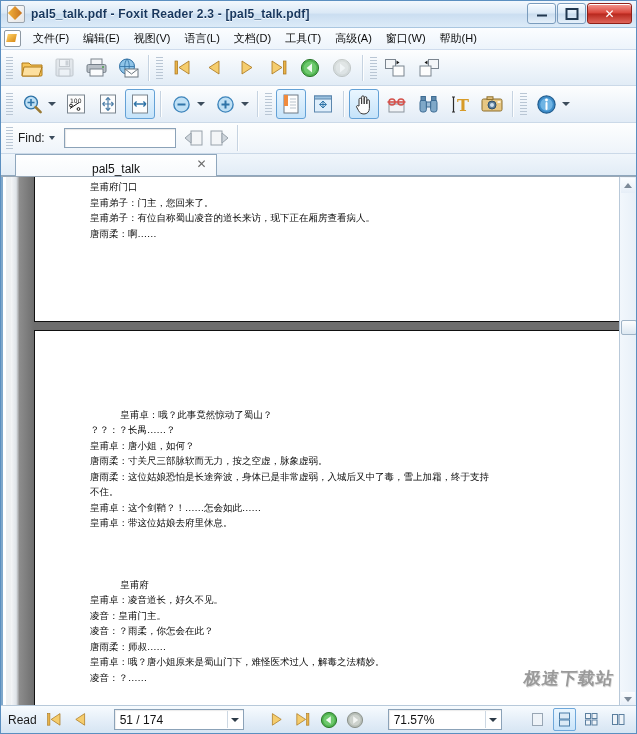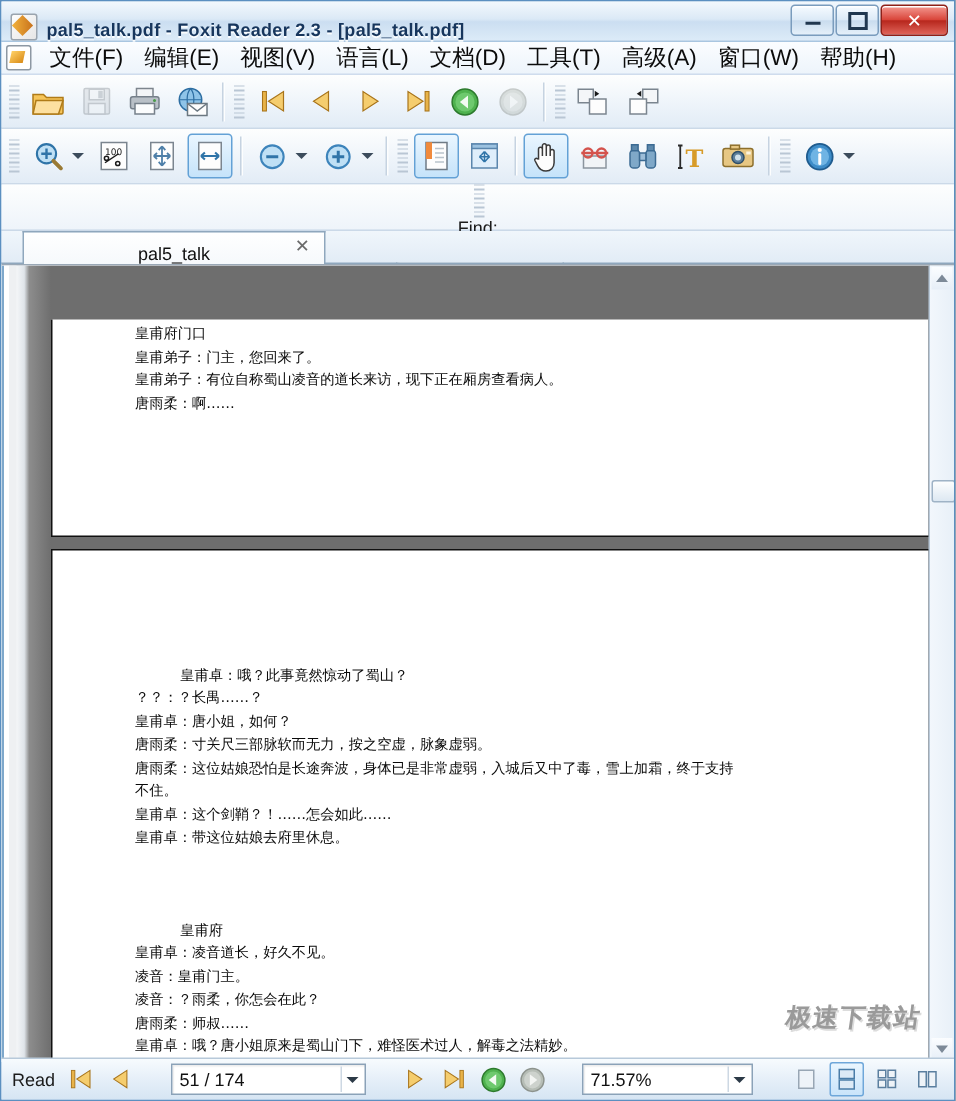--- a/index.html
+++ b/index.html
@@ -12,21 +12,21 @@
   #app{
     position:relative;width:637px;height:734px;
     background:linear-gradient(180deg,#e8f1fa 0%,#cfe1f2 100%);
     box-sizing:border-box;
     border:1px solid #5b8fc0;
   }
   
   .titlebar{
     position:relative;height:26px;
     background:linear-gradient(180deg,#f3f8fd 0%,#dbe9f6 45%,#cbdef1 52%,#dcebf8 100%);
-    display:flex;align-items:flex-end;
+    display:flex;align-items:center;
     border-bottom:1px solid #a9c6e0;
   }
   .tb-icon{
     width:16px;height:16px;margin-left:6px;margin-right:6px;flex:none;
     background:linear-gradient(135deg,#fdfdfd 0%,#e6e6e6 100%);
     border:1px solid #9aa4ae;border-radius:2px;position:relative;
   }
   .tb-icon:after{
     content:"";position:absolute;left:2px;top:2px;width:10px;height:10px;
     background:linear-gradient(135deg,#f2b23c 0%,#c8721c 100%);
@@ -63,31 +63,31 @@
   .menu-icon{
     width:15px;height:15px;margin-right:5px;flex:none;position:relative;
     background:#fff;border:1px solid #8d98a3;border-radius:2px;
   }
   .menu-icon:after{
     content:"";position:absolute;left:2px;top:3px;width:9px;height:8px;
     background:linear-gradient(135deg,#ffd166 0%,#d98b18 100%);
     transform:skewX(-12deg);
   }
   .menu-item{
-    padding:2px 7px;font-size:15px;color:#0b0b0b;white-space:nowrap;cursor:default;
+    padding:2px 7px;font-size:11px;color:#0b0b0b;white-space:nowrap;cursor:default;
   }
 
   
   .toolbar{
     display:flex;align-items:center;height:35px;
     background:linear-gradient(180deg,#fdfefe 0%,#eef4fa 55%,#e2ecf6 100%);
     border-bottom:1px solid #cbd9e8;padding-left:2px;
   }
   .toolbar.row2{height:36px;}
-  .toolbar.row3{height:30px;background:linear-gradient(180deg,#fdfefe 0%,#eef4fa 100%);flex-direction:column;}
+  .toolbar.row3{height:30px;background:linear-gradient(180deg,#fdfefe 0%,#eef4fa 100%);}
   .grip{
     width:7px;height:22px;margin:0 3px;flex:none;
     background-image:repeating-linear-gradient(180deg,#b9c6d4 0,#b9c6d4 1px,transparent 1px,transparent 3px);
     background-size:3px 100%;background-repeat:repeat-x;
     background-position:1px 0;
   }
   .tsep{width:1px;height:26px;background:#c6d3e1;margin:0 4px;flex:none;box-shadow:1px 0 0 #fdfefe;}
   .tbtn{
     width:28px;height:28px;margin:0 1px;flex:none;border:1px solid transparent;border-radius:3px;
     display:flex;align-items:center;justify-content:center;position:relative;
@@ -146,21 +146,21 @@
   .leftstrip:after{
     content:"";position:absolute;left:0;top:0;width:10px;height:100%;
     background:linear-gradient(90deg,#7fa8cb 0,#7fa8cb 2px,#ffffff 2px,#ffffff 5px,#eef0f2 5px,#eef0f2 10px);
   }
   .pagearea{
     position:absolute;left:33px;top:0;right:16px;bottom:0;
     background:#6e6e6e;overflow:hidden;
   }
   .page{
     position:absolute;left:0;right:0;background:#fff;
-    border:1px solid #111;box-sizing:border-box;margin-top:36px;
+    border:1px solid #111;box-sizing:border-box;
   }
   .page.p1{top:0;height:145px;border-top:none;}
   .page.p2{top:153px;bottom:-40px;}
   .ptext{
     position:absolute;left:55px;right:10px;top:2px;
     font-family:"DejaVu Sans","Liberation Sans",sans-serif;
     font-size:9.5px;line-height:15.5px;color:#0a0a0a;
     white-space:pre-wrap;
   }
   .page.p2 .ptext{top:60px;}

